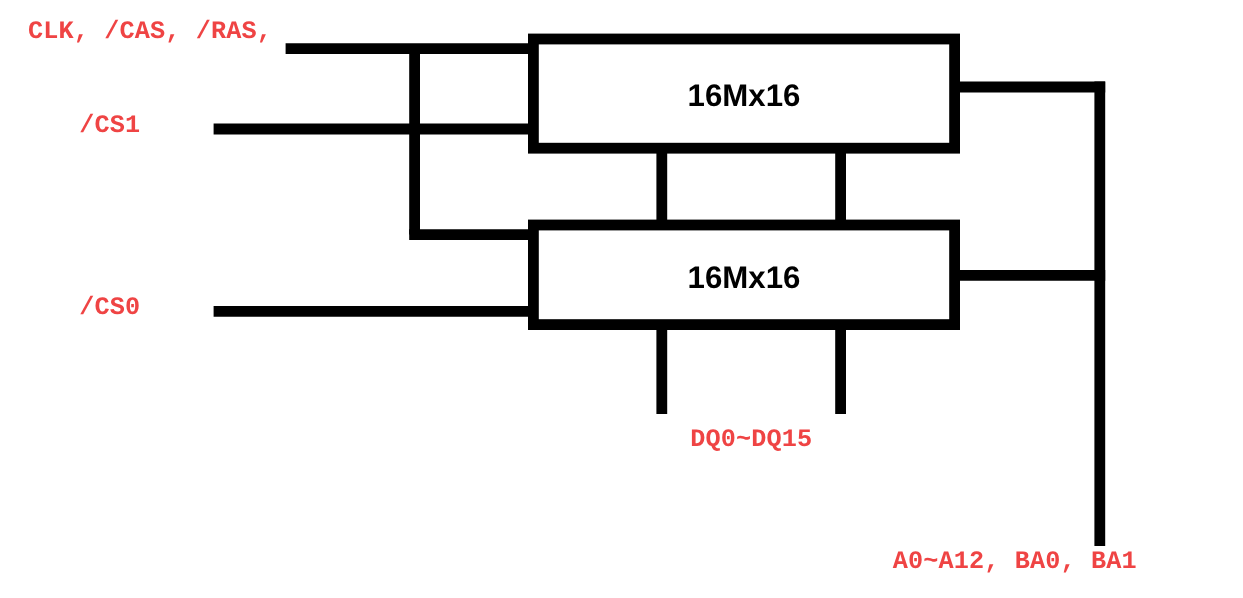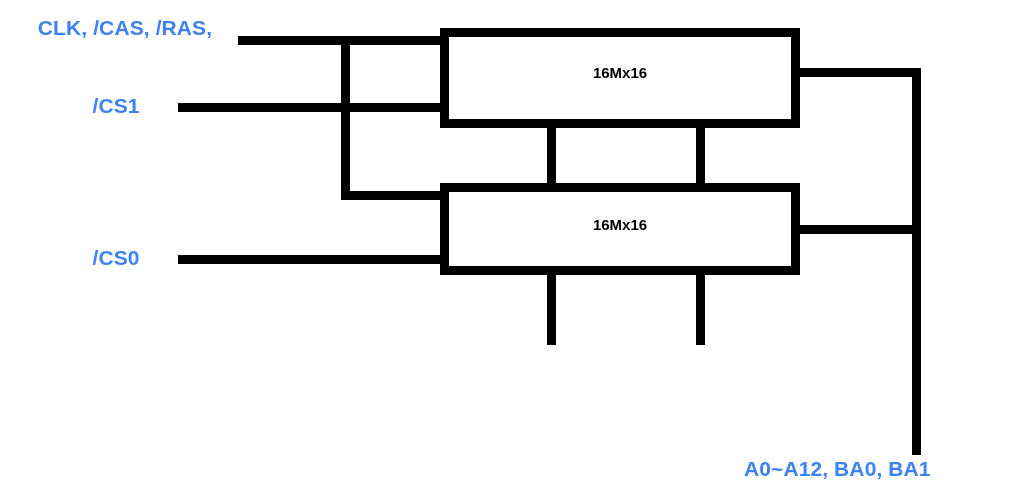--- a/index.html
+++ b/index.html
@@ -28,54 +28,54 @@
     stroke-width: 9;
     stroke-linecap: butt;
   }
   .mem-block {
     fill: #ffffff;
     stroke: #000000;
     stroke-width: 9;
   }
   .label {
     position: absolute;
-    color: #3b82f6;
-    font-family: Liberation Sans, sans-serif;
+    color: #ef4444;
+    font-family: Liberation Mono, monospace;
     font-weight: bold;
     font-size: 21px;
     line-height: 28px;
     white-space: nowrap;
     letter-spacing: 0.1px;
   }
   .block-label {
     position: absolute;
     color: #000000;
     font-family: "Liberation Sans", sans-serif;
     font-weight: bold;
-    font-size: 15px;
+    font-size: 26px;
     white-space: nowrap;
     text-align: center;
   }
   #label-control {
     left: 14px;
     top: 14px;
     text-align: center;
     width: 222px;
   }
   #label-cs1 {
     left: 66px;
     top: 92px;
     width: 100px;
-    text-align: center;
+    text-align: left;
   }
   #label-cs0 {
     left: 66px;
     top: 244px;
     width: 100px;
-    text-align: center;
+    text-align: left;
   }
   #label-dq {
     left: 470px;
     top: 354px;
     width: 312px;
     text-align: center;
   }
   #label-addr {
     left: 744px;
     top: 455px;
@@ -133,16 +133,17 @@
   </div>
 
   <div class="label" id="label-cs1">/CS1</div>
 
   <div class="label" id="label-cs0">/CS0</div>
 
   <div class="block-label" id="block-top-label">16Mx16</div>
 
   <div class="block-label" id="block-bottom-label">16Mx16</div>
 
+  <div class="label" id="label-dq">DQ0~DQ15</div>
 
   <div class="label" id="label-addr">A0~A12, BA0, BA1</div>
 
 </div>
 
 </body></html>

